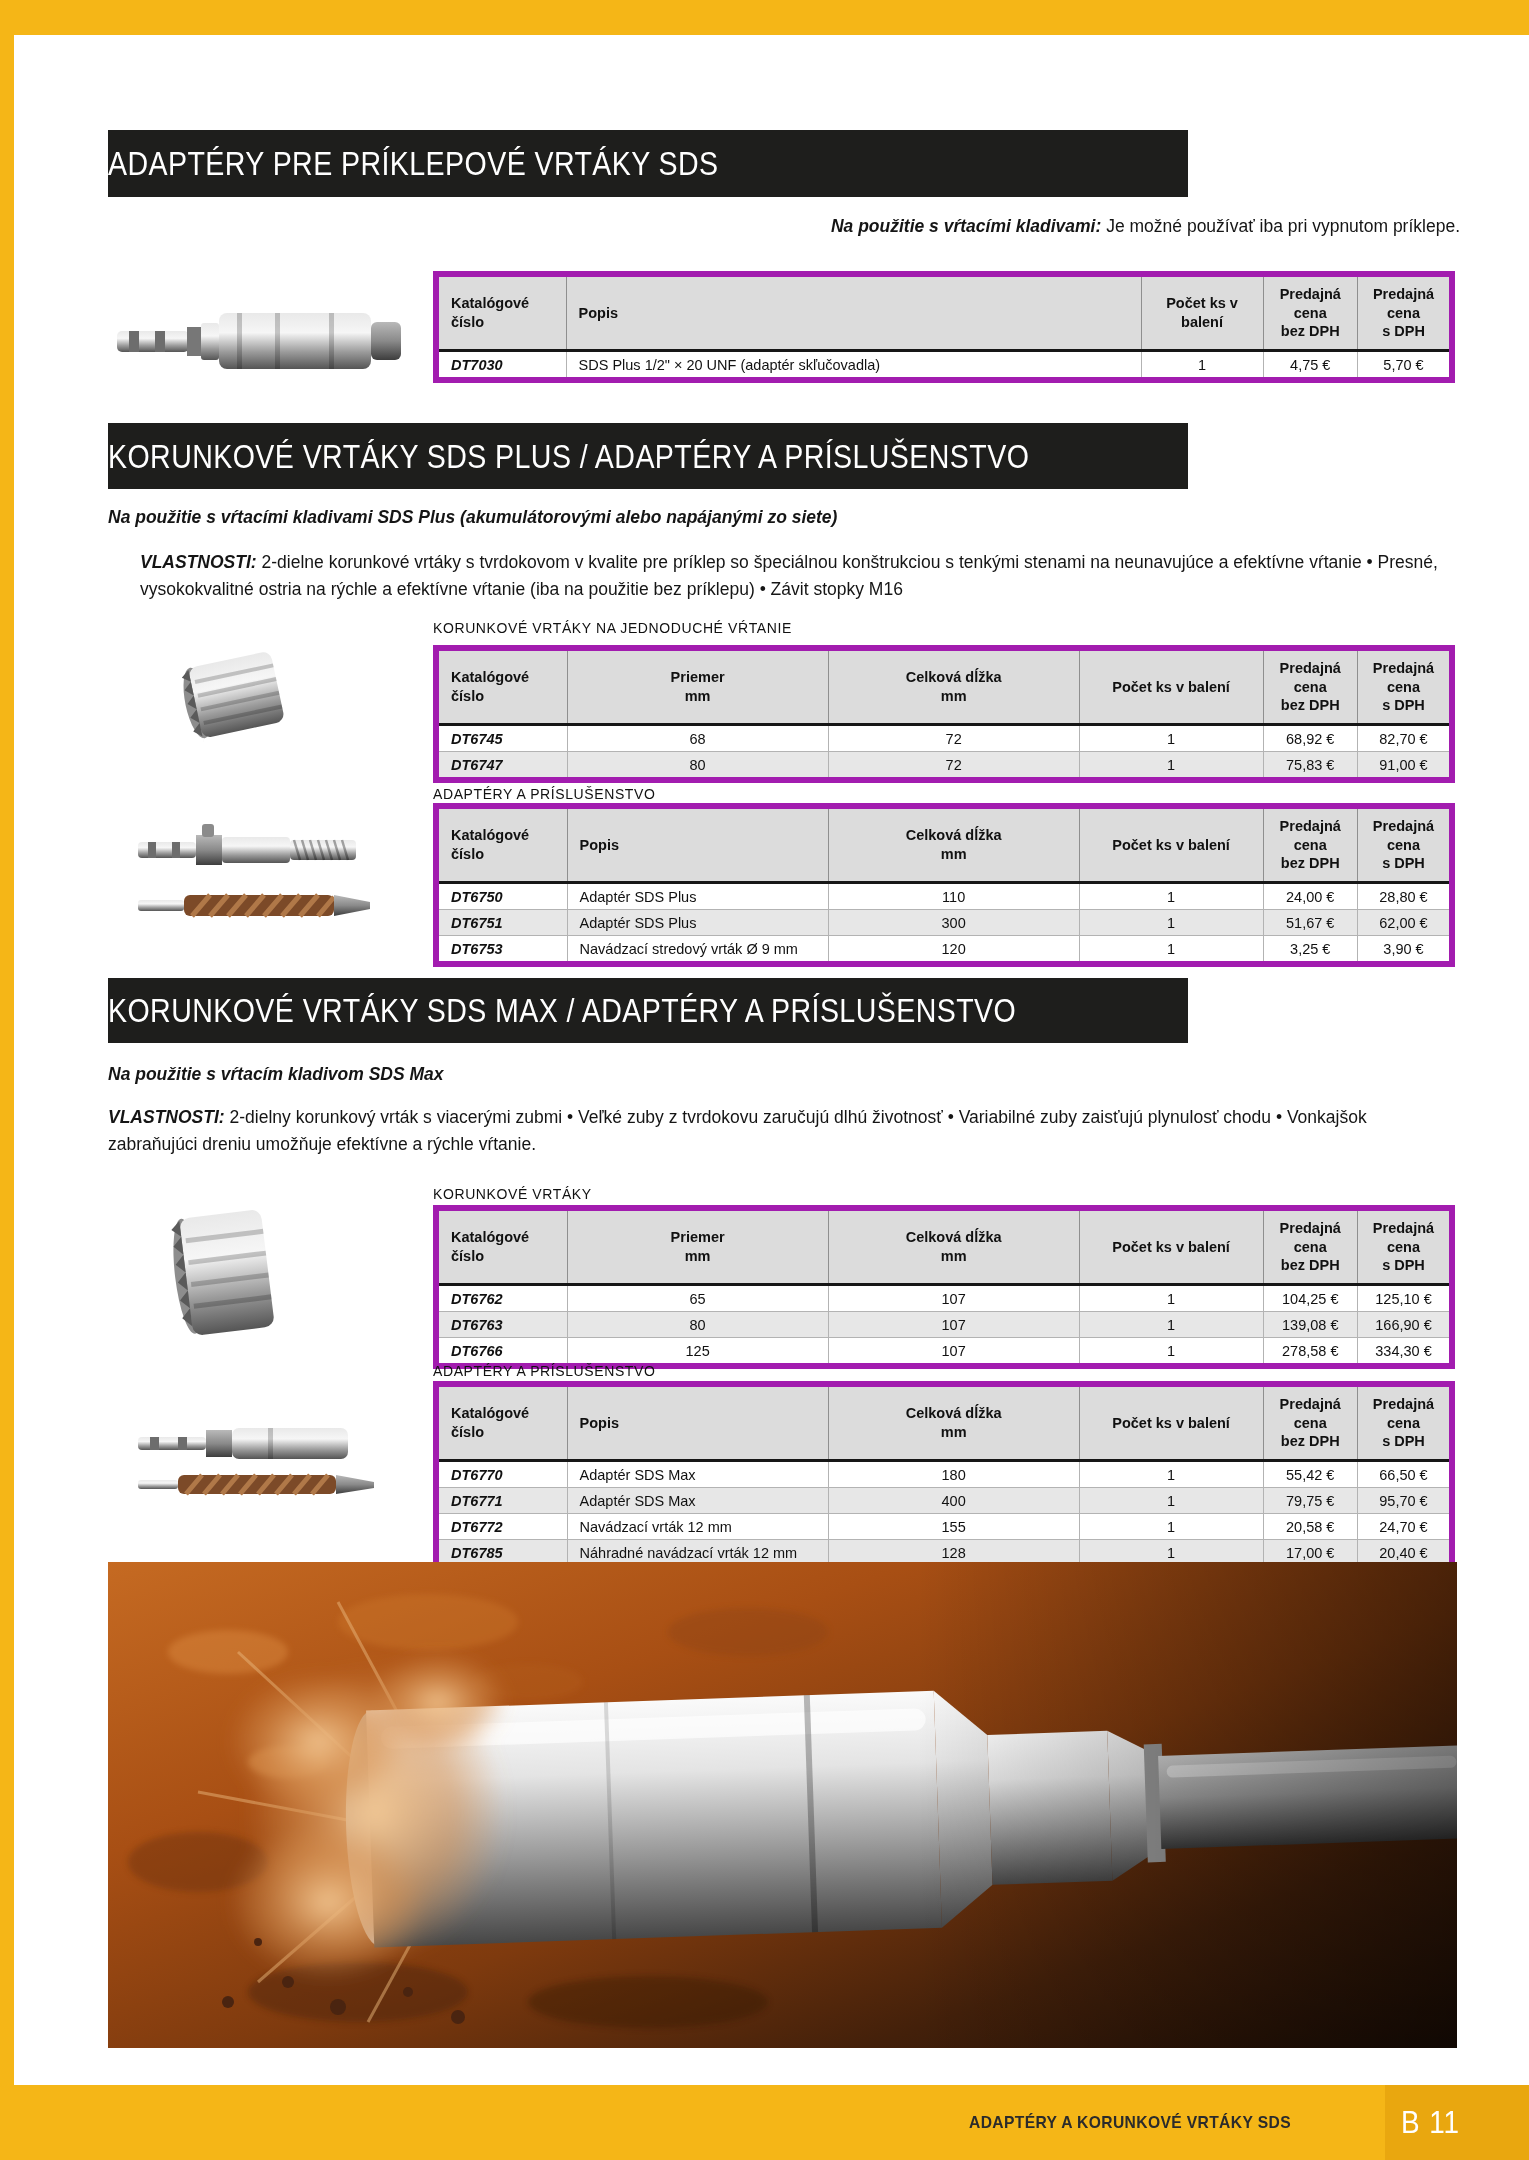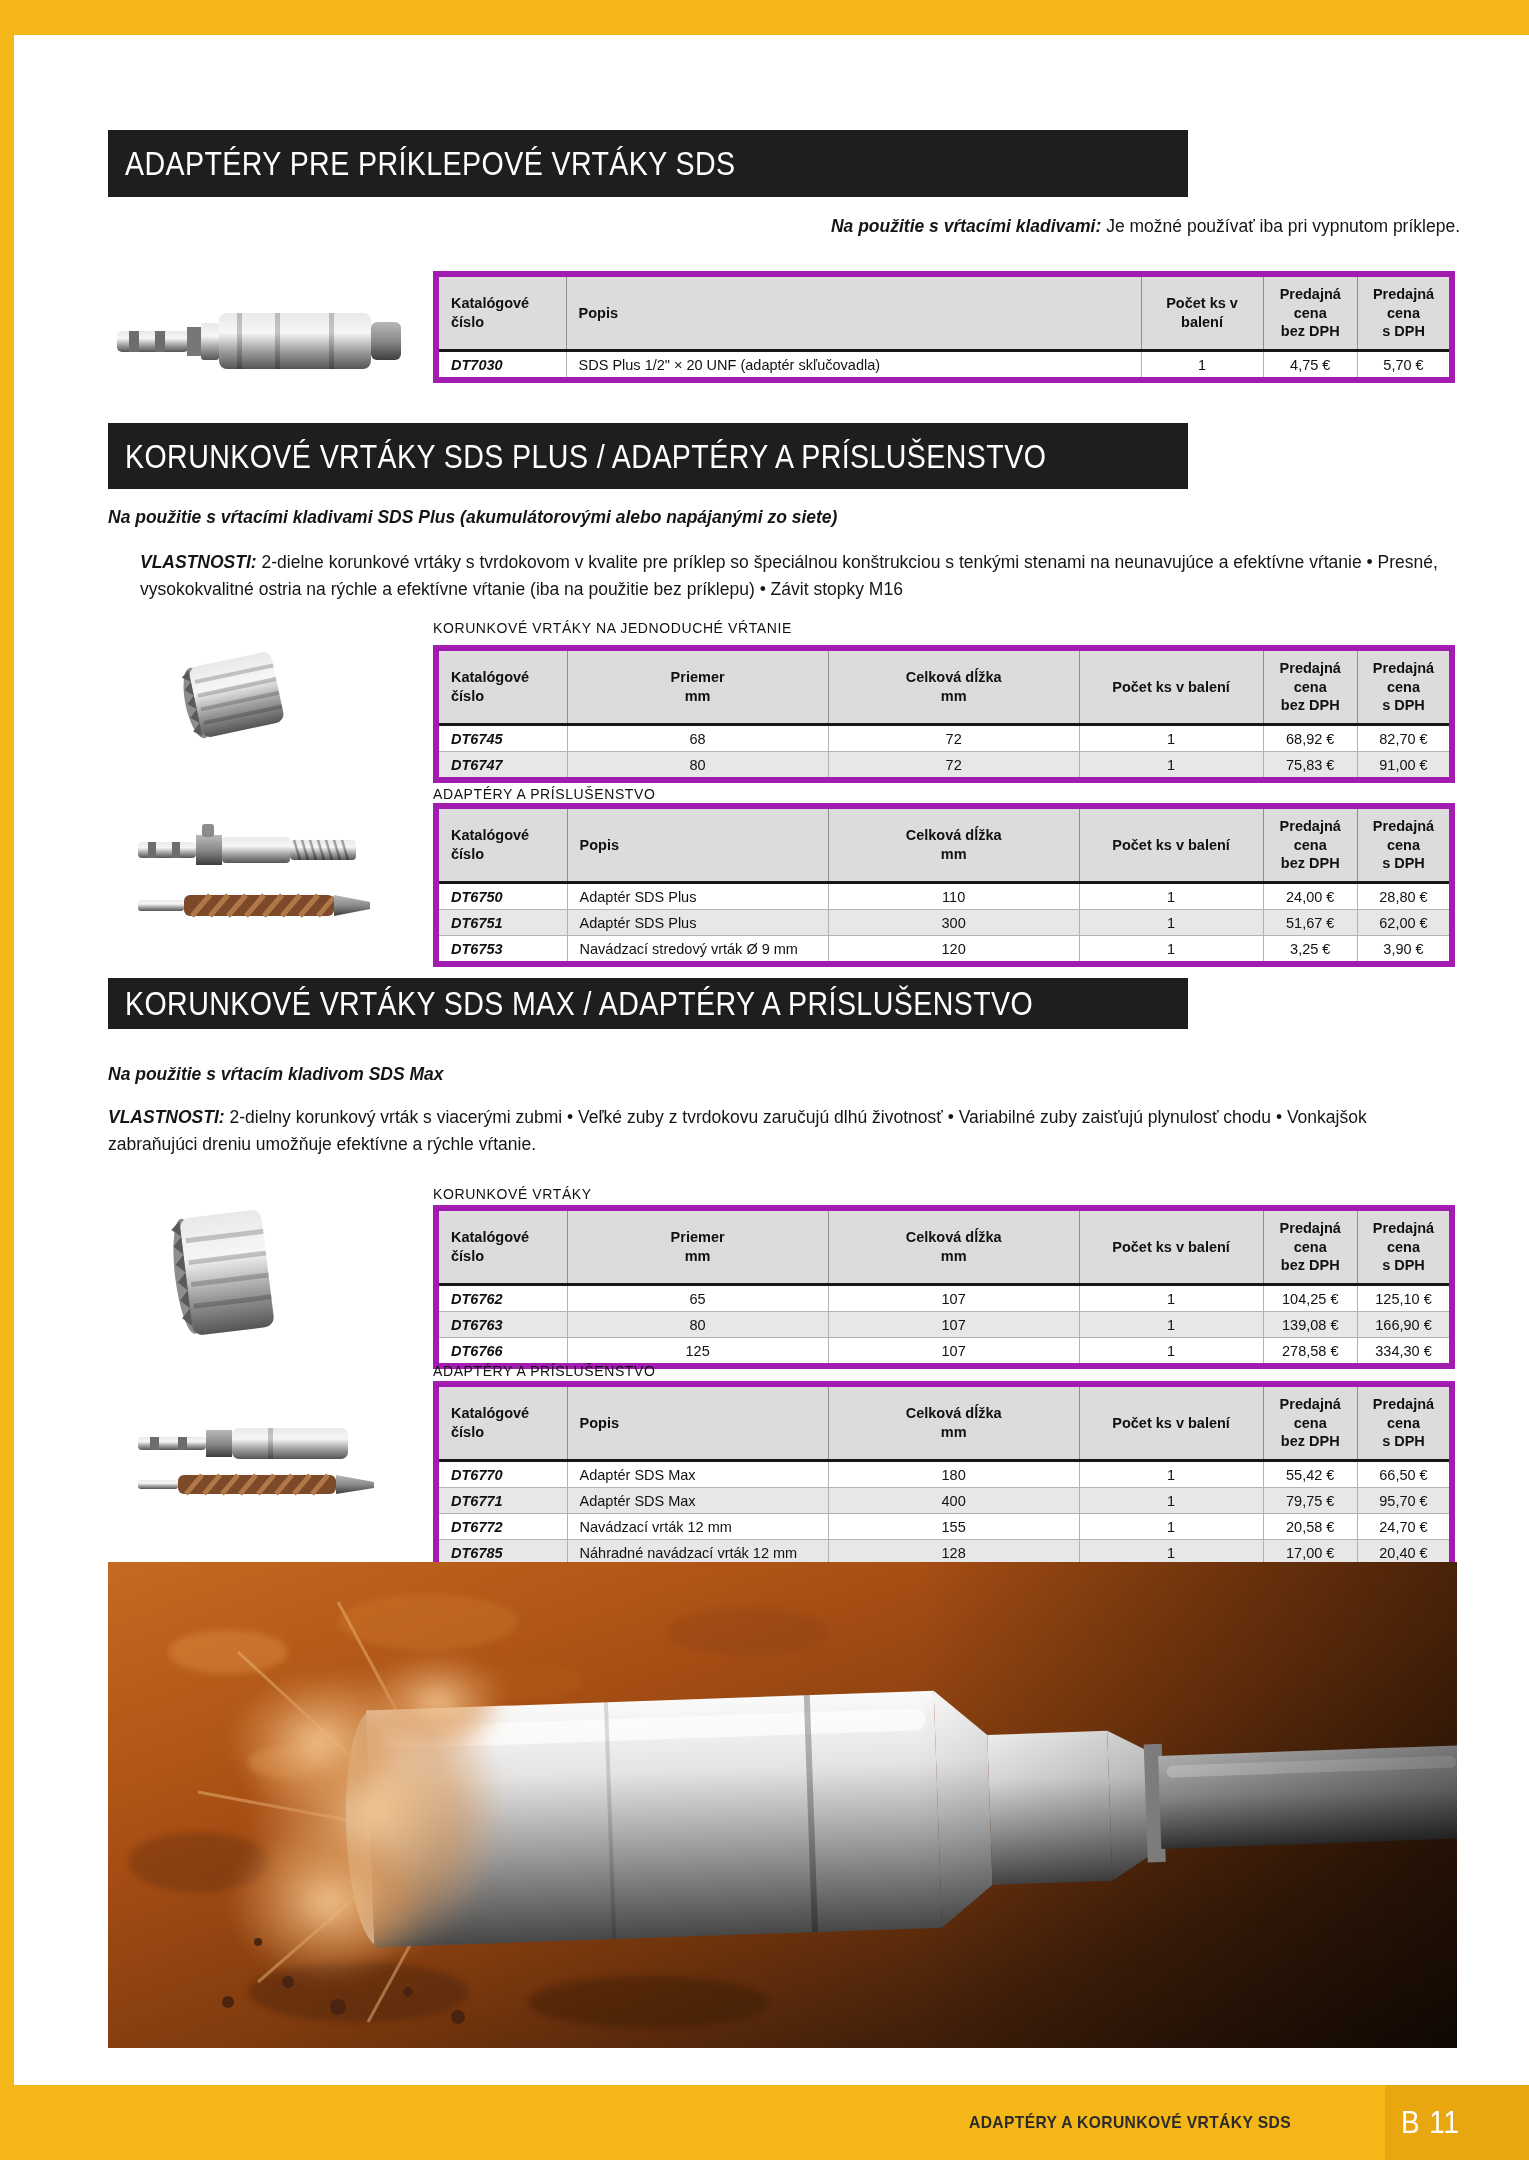--- a/index.html
+++ b/index.html
@@ -6,21 +6,21 @@
   .page{position:relative;width:1529px;height:2160px;background:#ffffff;
         font-family:"Liberation Sans",sans-serif;overflow:hidden;margin:0 auto;}
   
   .band{position:absolute;background:#F5B617;}
   .band.top{left:0;top:0;width:1529px;height:35px;}
   .band.left{left:0;top:0;width:14px;height:2160px;}
   .band.bottom{left:0;top:2085px;width:1529px;height:75px;}
 
   
   .secbar{position:absolute;left:108px;width:1080px;height:65px;background:#1E1E1C;
-          display:flex;align-items:center;padding-left:17px;box-sizing:border-box;}
+          display:flex;align-items:center;box-sizing:border-box;}
   .secbar-text{color:#fff;font-size:34px;letter-spacing:.5px;white-space:nowrap;
                transform:scaleX(.84);transform-origin:left center;}
 
   
   .note{position:absolute;left:108px;margin:0;font-size:17.5px;color:#151515;width:1352px;}
   .note .lead{font-weight:bold;font-style:italic;}
   .props{position:absolute;left:108px;margin:0;width:1352px;font-size:17.5px;
          line-height:27px;color:#151515;}
   .props .lead{font-weight:bold;font-style:italic;}
   .sublabel{position:absolute;left:433px;font-size:14px;letter-spacing:.6px;color:#111;}
@@ -264,21 +264,21 @@
             <td class="left-align">Navádzací stredový vrták Ø 9 mm</td>
             <td>120</td>
             <td>1</td>
             <td>3,25 €</td>
             <td>3,90 €</td>
           </tr>
         </tbody>
       </table>
     </div>
 
-  <div class="secbar" style="top:978px;height:51px;">
+  <div class="secbar" style="top:978px;height:65px;">
     <span class="secbar-text">KORUNKOVÉ VRTÁKY SDS MAX / ADAPTÉRY A PRÍSLUŠENSTVO</span>
   </div>
 
   <p class="note" style="top:1064px;"><span class="lead">Na použitie s vŕtacím kladivom SDS Max</span></p>
 
   <p class="props" style="top:1104px;"><span class="lead">VLASTNOSTI:</span> <span>2-dielny korunkový vrták s viacerými zubmi • Veľké zuby z tvrdokovu zaručujú dlhú životnosť • Variabilné zuby zaisťujú plynulosť chodu • Vonkajšok zabraňujúci dreniu umožňuje efektívne a rýchle vŕtanie.</span></p>
 
   <div class="sublabel" style="top:1186px;">KORUNKOVÉ VRTÁKY</div>
 
   <svg class="photo" style="left:163px;top:1198px;" width="120" height="150" viewBox="0 0 120 150">

